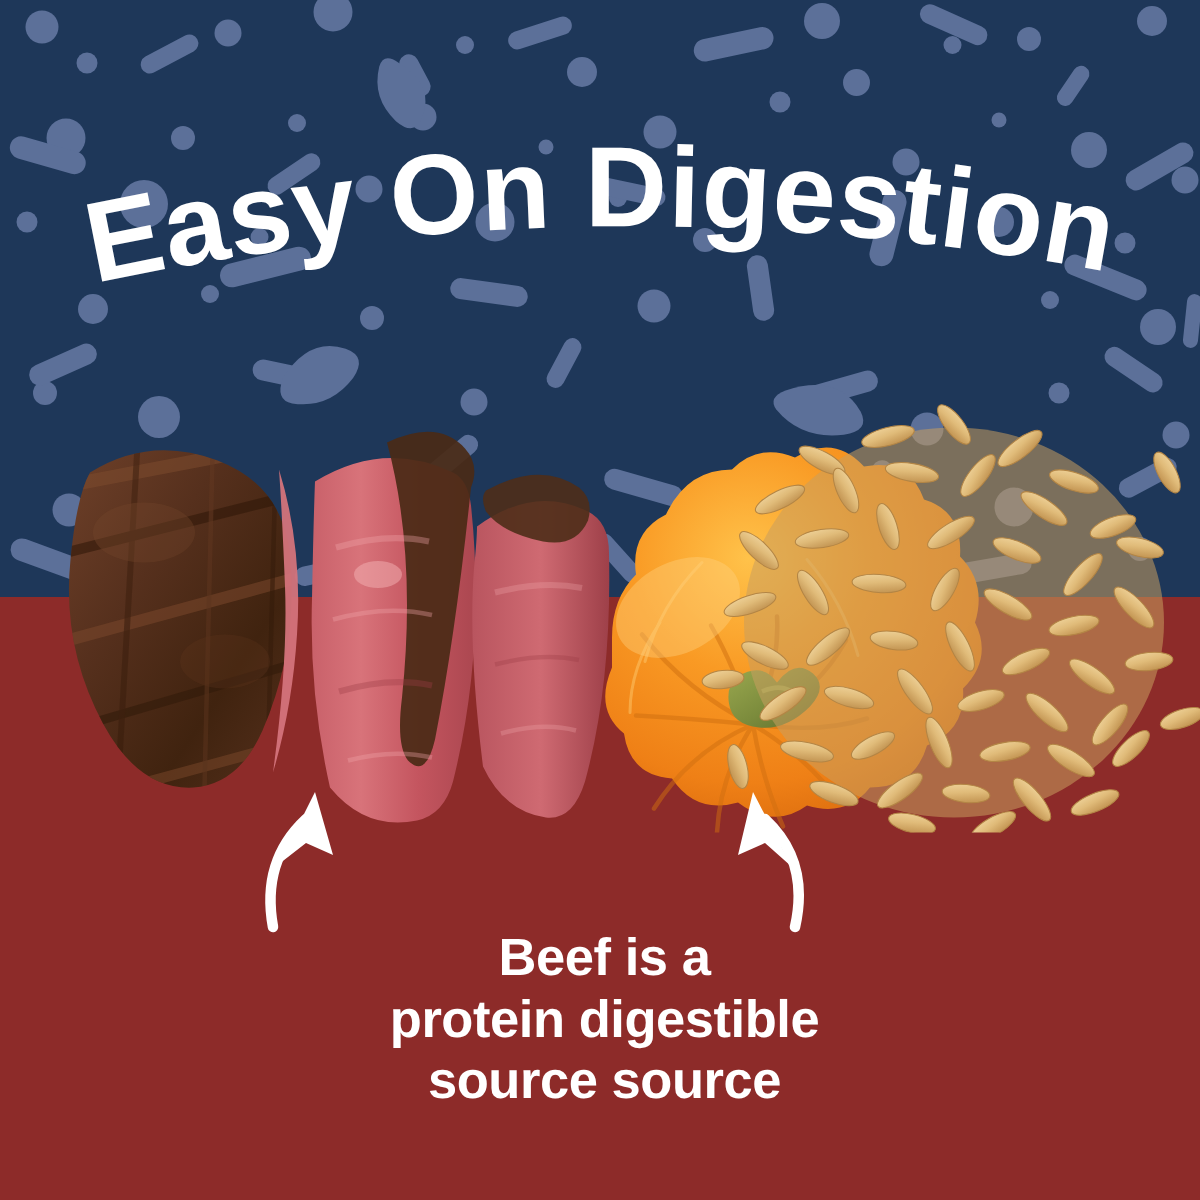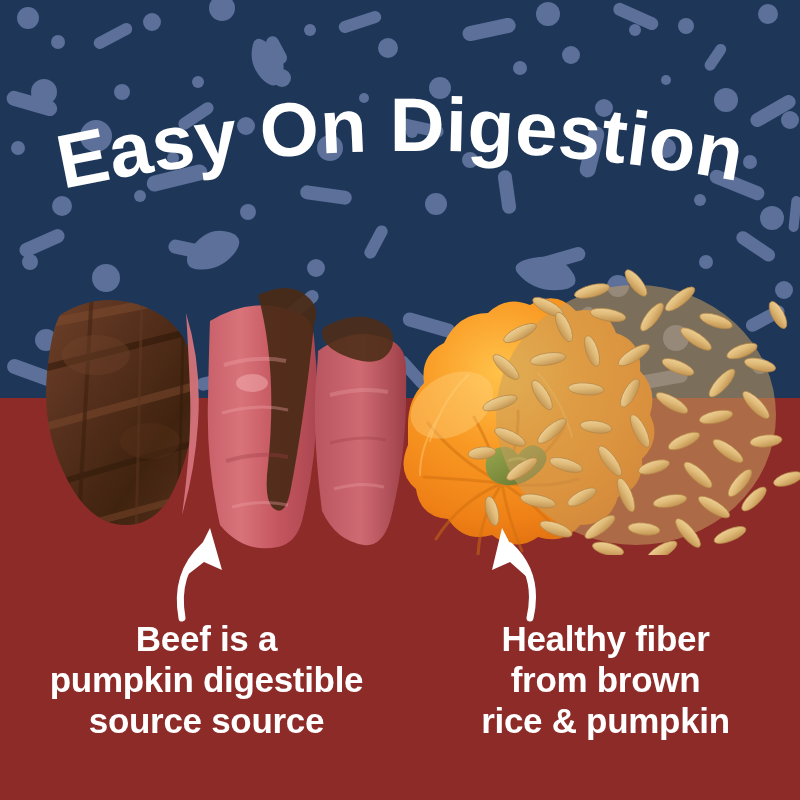--- a/index.html
+++ b/index.html
@@ -390,23 +390,18 @@
       <g fill="none" stroke="#ffffff">
         <path d="M530,118 q10,-44 -20,-72" stroke-width="7" stroke-linecap="round"></path>
         <path d="M502,28 L492,70 L510,62 L528,78 z" fill="#ffffff" stroke="none"></path>
       </g>
     </svg>
   </div>
 
   <div class="captions">
     <div class="caption caption-left">
       <span class="ln">Beef is a</span>
-      <span class="ln">pumpkin digestible</span>
+      <span class="ln">protein digestible</span>
       <span class="ln">source source</span>
     </div>
-    <div class="caption caption-right">
-      <span class="ln">Healthy fiber</span>
-      <span class="ln">from brown</span>
-      <span class="ln">rice &amp; pumpkin</span>
-    </div>
   </div>
 
 </div>
 
 </body></html>

